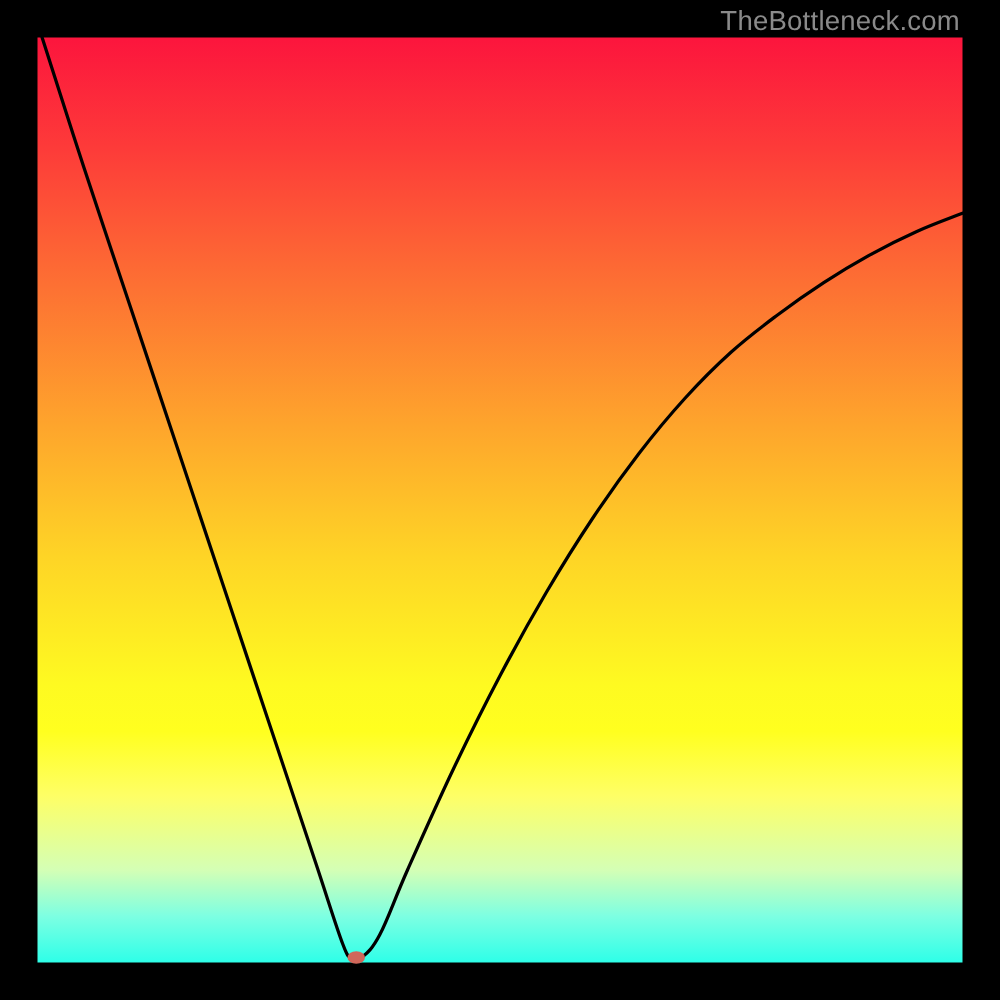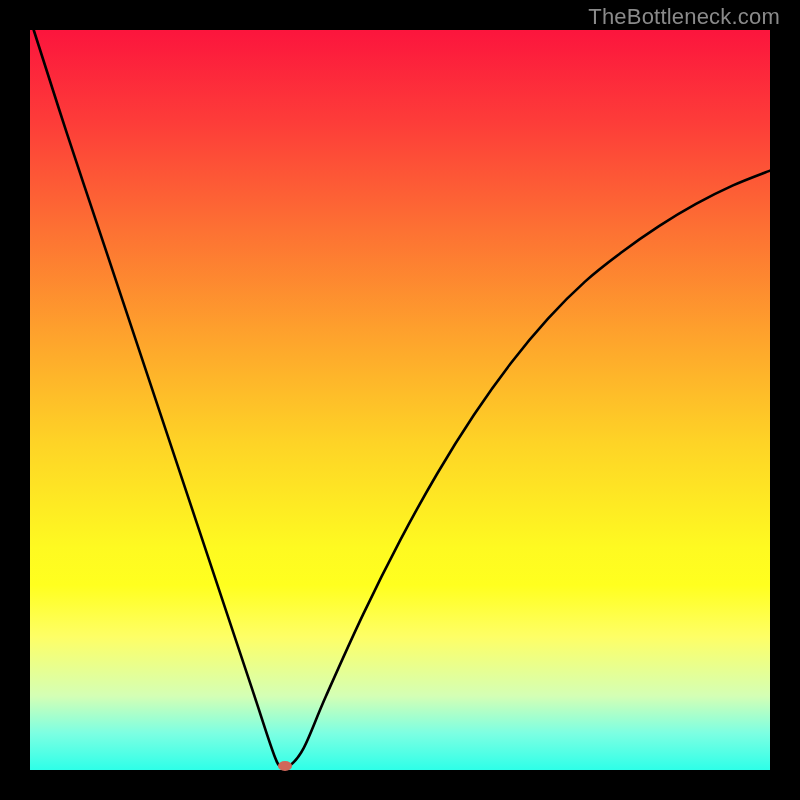--- a/index.html
+++ b/index.html
@@ -50,21 +50,21 @@
     position: absolute;
     width: 14px;
     height: 10px;
     border-radius: 50%;
     background: #d0675a;
   }
 
   .watermark {
     position: absolute;
     top: 4px;
-    right: 20px;
+    right: 32px;
     color: #8a8a8a;
     font-size: 22px;
     letter-spacing: 0.2px;
   }
 </style>
 </head>
 <body>
 
 <div class="watermark">TheBottleneck.com</div>
 

